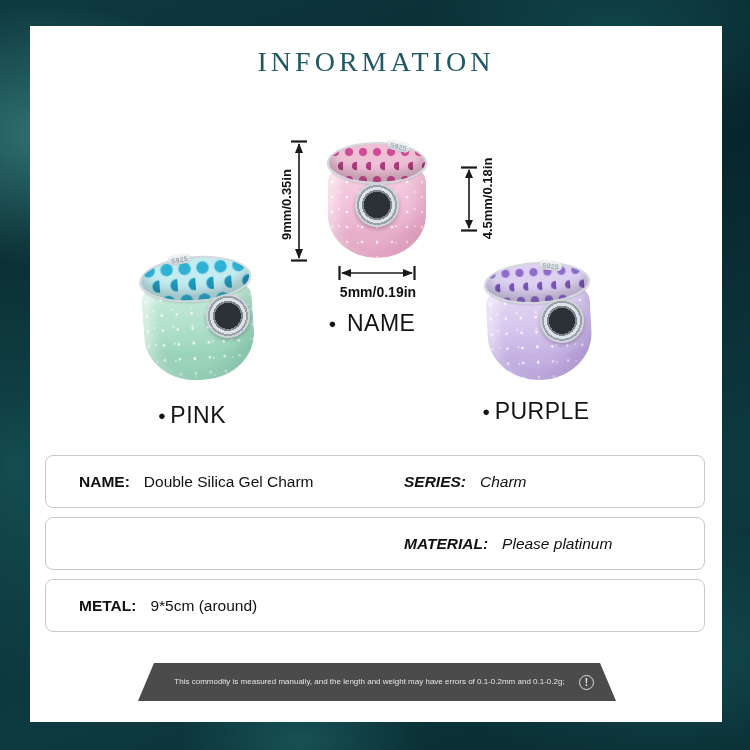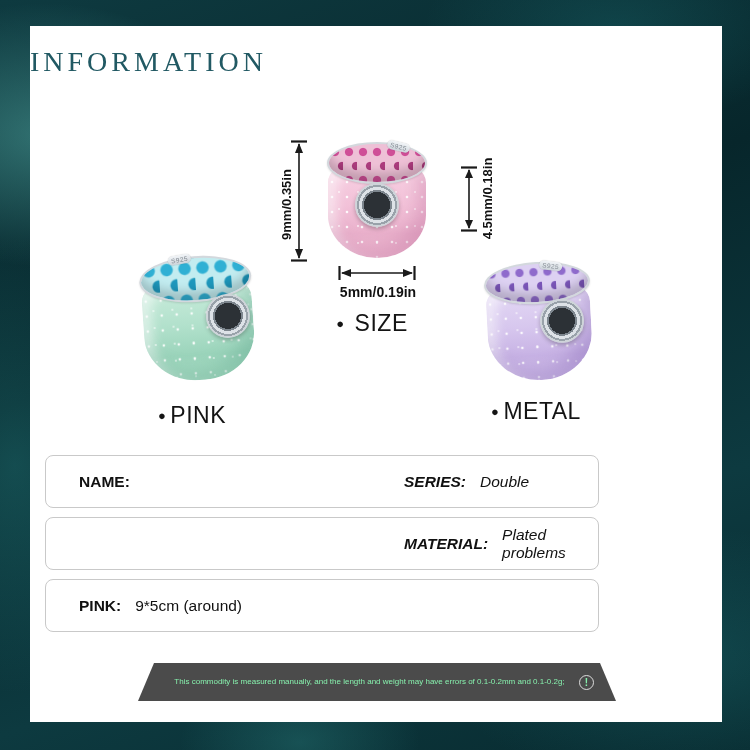--- a/index.html
+++ b/index.html
@@ -19,20 +19,21 @@
       linear-gradient(160deg, #0e3a40, #07262b 40%, #0d3a40 72%, #082a2f);
   }
 
   .panel {
     position:absolute; left:30px; top:26px; width:692px; height:696px;
     background:#ffffff;
   }
 
   .title {
     position:absolute; top:20px; left:0; width:100%;
+    text-align:center;
     font-family:"Liberation Serif","DejaVu Serif",serif;
     font-size:28px; font-weight:500; letter-spacing:4px;
     color:#215963;
   }
 
   
   .charm { position:absolute; }
   .charm .body {
     position:absolute; left:1%; top:20px; width:98%; bottom:0;
     border-radius: 30px 30px 52px 52px / 22px 22px 46px 46px;
@@ -140,41 +141,41 @@
     display:flex; align-items:center; justify-content:center;
   }
   .charm-label .bullet { font-size:13px; margin-right:4px; }
   .charm-label.spaced .bullet { margin-right:10px; }
   .label-pink   { left:262px; top:284px; width:160px; }
   .label-blue   { left:62px;  top:376px; width:200px; }
   .label-purple { left:406px; top:372px; width:200px; }
 
   
   .spec-row {
-    position:absolute; left:15px; width:554px; height:53px;
+    position:absolute; left:15px; width:660px; height:53px;
     border:1px solid #c9c9c9; border-radius:8px; background:#fff;padding-left:35px;
   }
   .spec-row-0 { top:429px; }
   .spec-row-1 { top:491px; }
   .spec-row-2 { top:553px; }
   .spec-cell {
     position:absolute; top:0; bottom:0; display:flex; align-items:center;
     font-size:15.5px; color:#111;
   }
   .spec-cell.left  { left:33px; }
   .spec-cell.right { left:358px;font-style:italic; }
   .spec-cell .lbl { font-weight:700; margin-right:14px; }
 
   
   .disclaimer {
     position:absolute; left:108px; top:637px; width:478px; height:38px;
     background:#4b4b4b;
     clip-path: polygon(16px 0, calc(100% - 16px) 0, 100% 100%, 0 100%);
     display:flex; align-items:center;
-    color:#86efac;
+    color:#e5e5e5;
   }
   .disc-text {
     flex:1; text-align:center; font-size:8px; line-height:1.7;
     padding-left:26px;
   }
   .disc-icon {
     width:15px; height:15px; margin:0 22px 0 4px;
     border:1px solid #dcdcdc; border-radius:50%;
     display:flex; align-items:center; justify-content:center;
     font-size:10px; font-weight:700; flex:0 0 auto;
@@ -217,21 +218,21 @@
       <line x1="1.5" y1="2" x2="1.5" y2="16" stroke="#1a1a1a" stroke-width="2.2"></line>
       <line x1="76.5" y1="2" x2="76.5" y2="16" stroke="#1a1a1a" stroke-width="2.2"></line>
       <line x1="4" y1="9" x2="74" y2="9" stroke="#1a1a1a" stroke-width="1.6"></line>
       <polygon points="3,9 13,5 13,13" fill="#1a1a1a"></polygon>
       <polygon points="75,9 65,5 65,13" fill="#1a1a1a"></polygon>
     </svg>
     <span class="dim-label dim-label-width">5mm/0.19in</span>
 
     <div class="charm-label spaced label-pink">
       <span class="bullet">●</span>
-      <span>SIZE</span>
+      <span>NAME</span>
     </div>
 
     <div class="charm charm-blue">
       <div class="body"></div>
       <div class="rim"></div>
       <span class="stamp">S925</span>
       <div class="hole"></div>
     </div>
     <div class="charm-label label-blue">
       <span class="bullet">●</span>
@@ -239,43 +240,44 @@
     </div>
 
     <div class="charm charm-purple">
       <div class="body"></div>
       <div class="rim"></div>
       <span class="stamp">S925</span>
       <div class="hole"></div>
     </div>
     <div class="charm-label label-purple">
       <span class="bullet">●</span>
-      <span>METAL</span>
+      <span>PURPLE</span>
     </div>
 
     <div class="spec-row spec-row-0">
       <div class="spec-cell left">
         <span class="lbl">NAME:</span>
+        <span class="val">Double Silica Gel Charm</span>
       </div>
       <div class="spec-cell right">
         <span class="lbl">SERIES:</span>
-        <span class="val">Double</span>
+        <span class="val">Charm</span>
       </div>
     </div>
 
     <div class="spec-row spec-row-1">
       <div class="spec-cell right">
         <span class="lbl">MATERIAL:</span>
-        <span class="val">Plated problems</span>
+        <span class="val">Please platinum</span>
       </div>
     </div>
 
     <div class="spec-row spec-row-2">
       <div class="spec-cell left">
-        <span class="lbl">PINK:</span>
+        <span class="lbl">METAL:</span>
         <span class="val">9*5cm (around)</span>
       </div>
     </div>
 
     <div class="disclaimer">
       <div class="disc-text">
         <span>This commodity is measured manually, and the length and weight may have errors of 0.1-0.2mm and 0.1-0.2g;</span><br>
       </div>
       <span class="disc-icon">!</span>
     </div>

